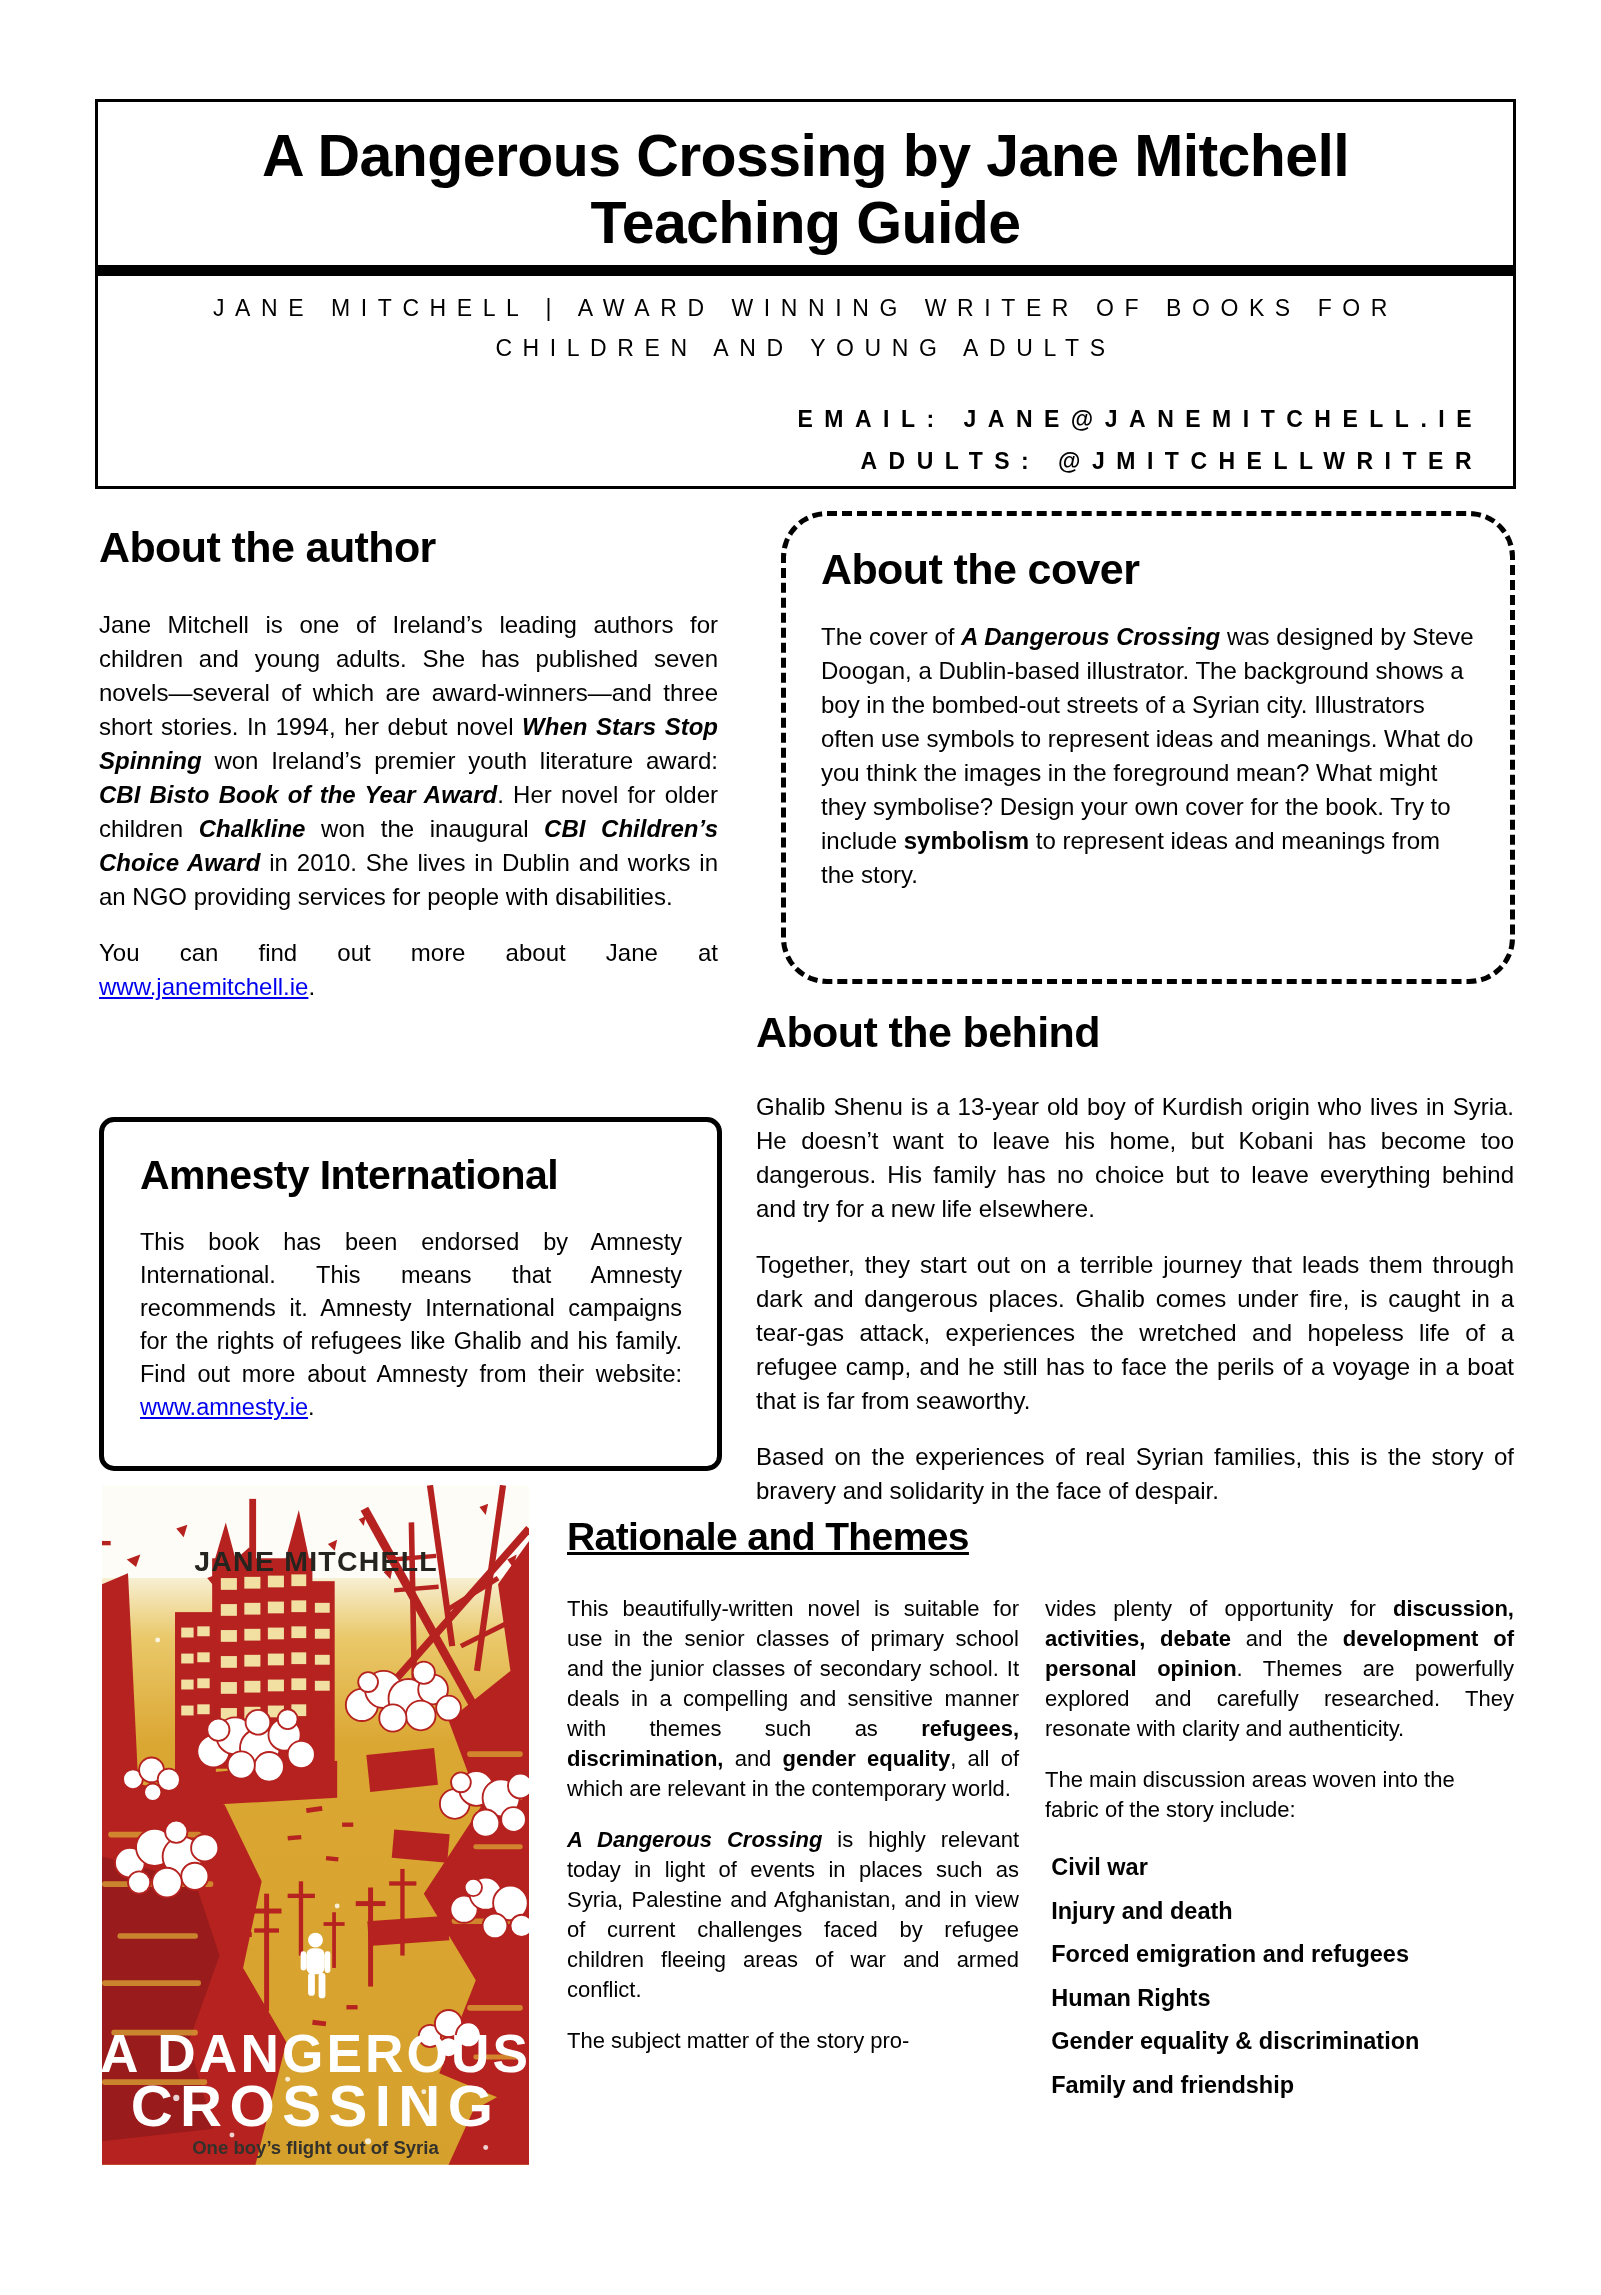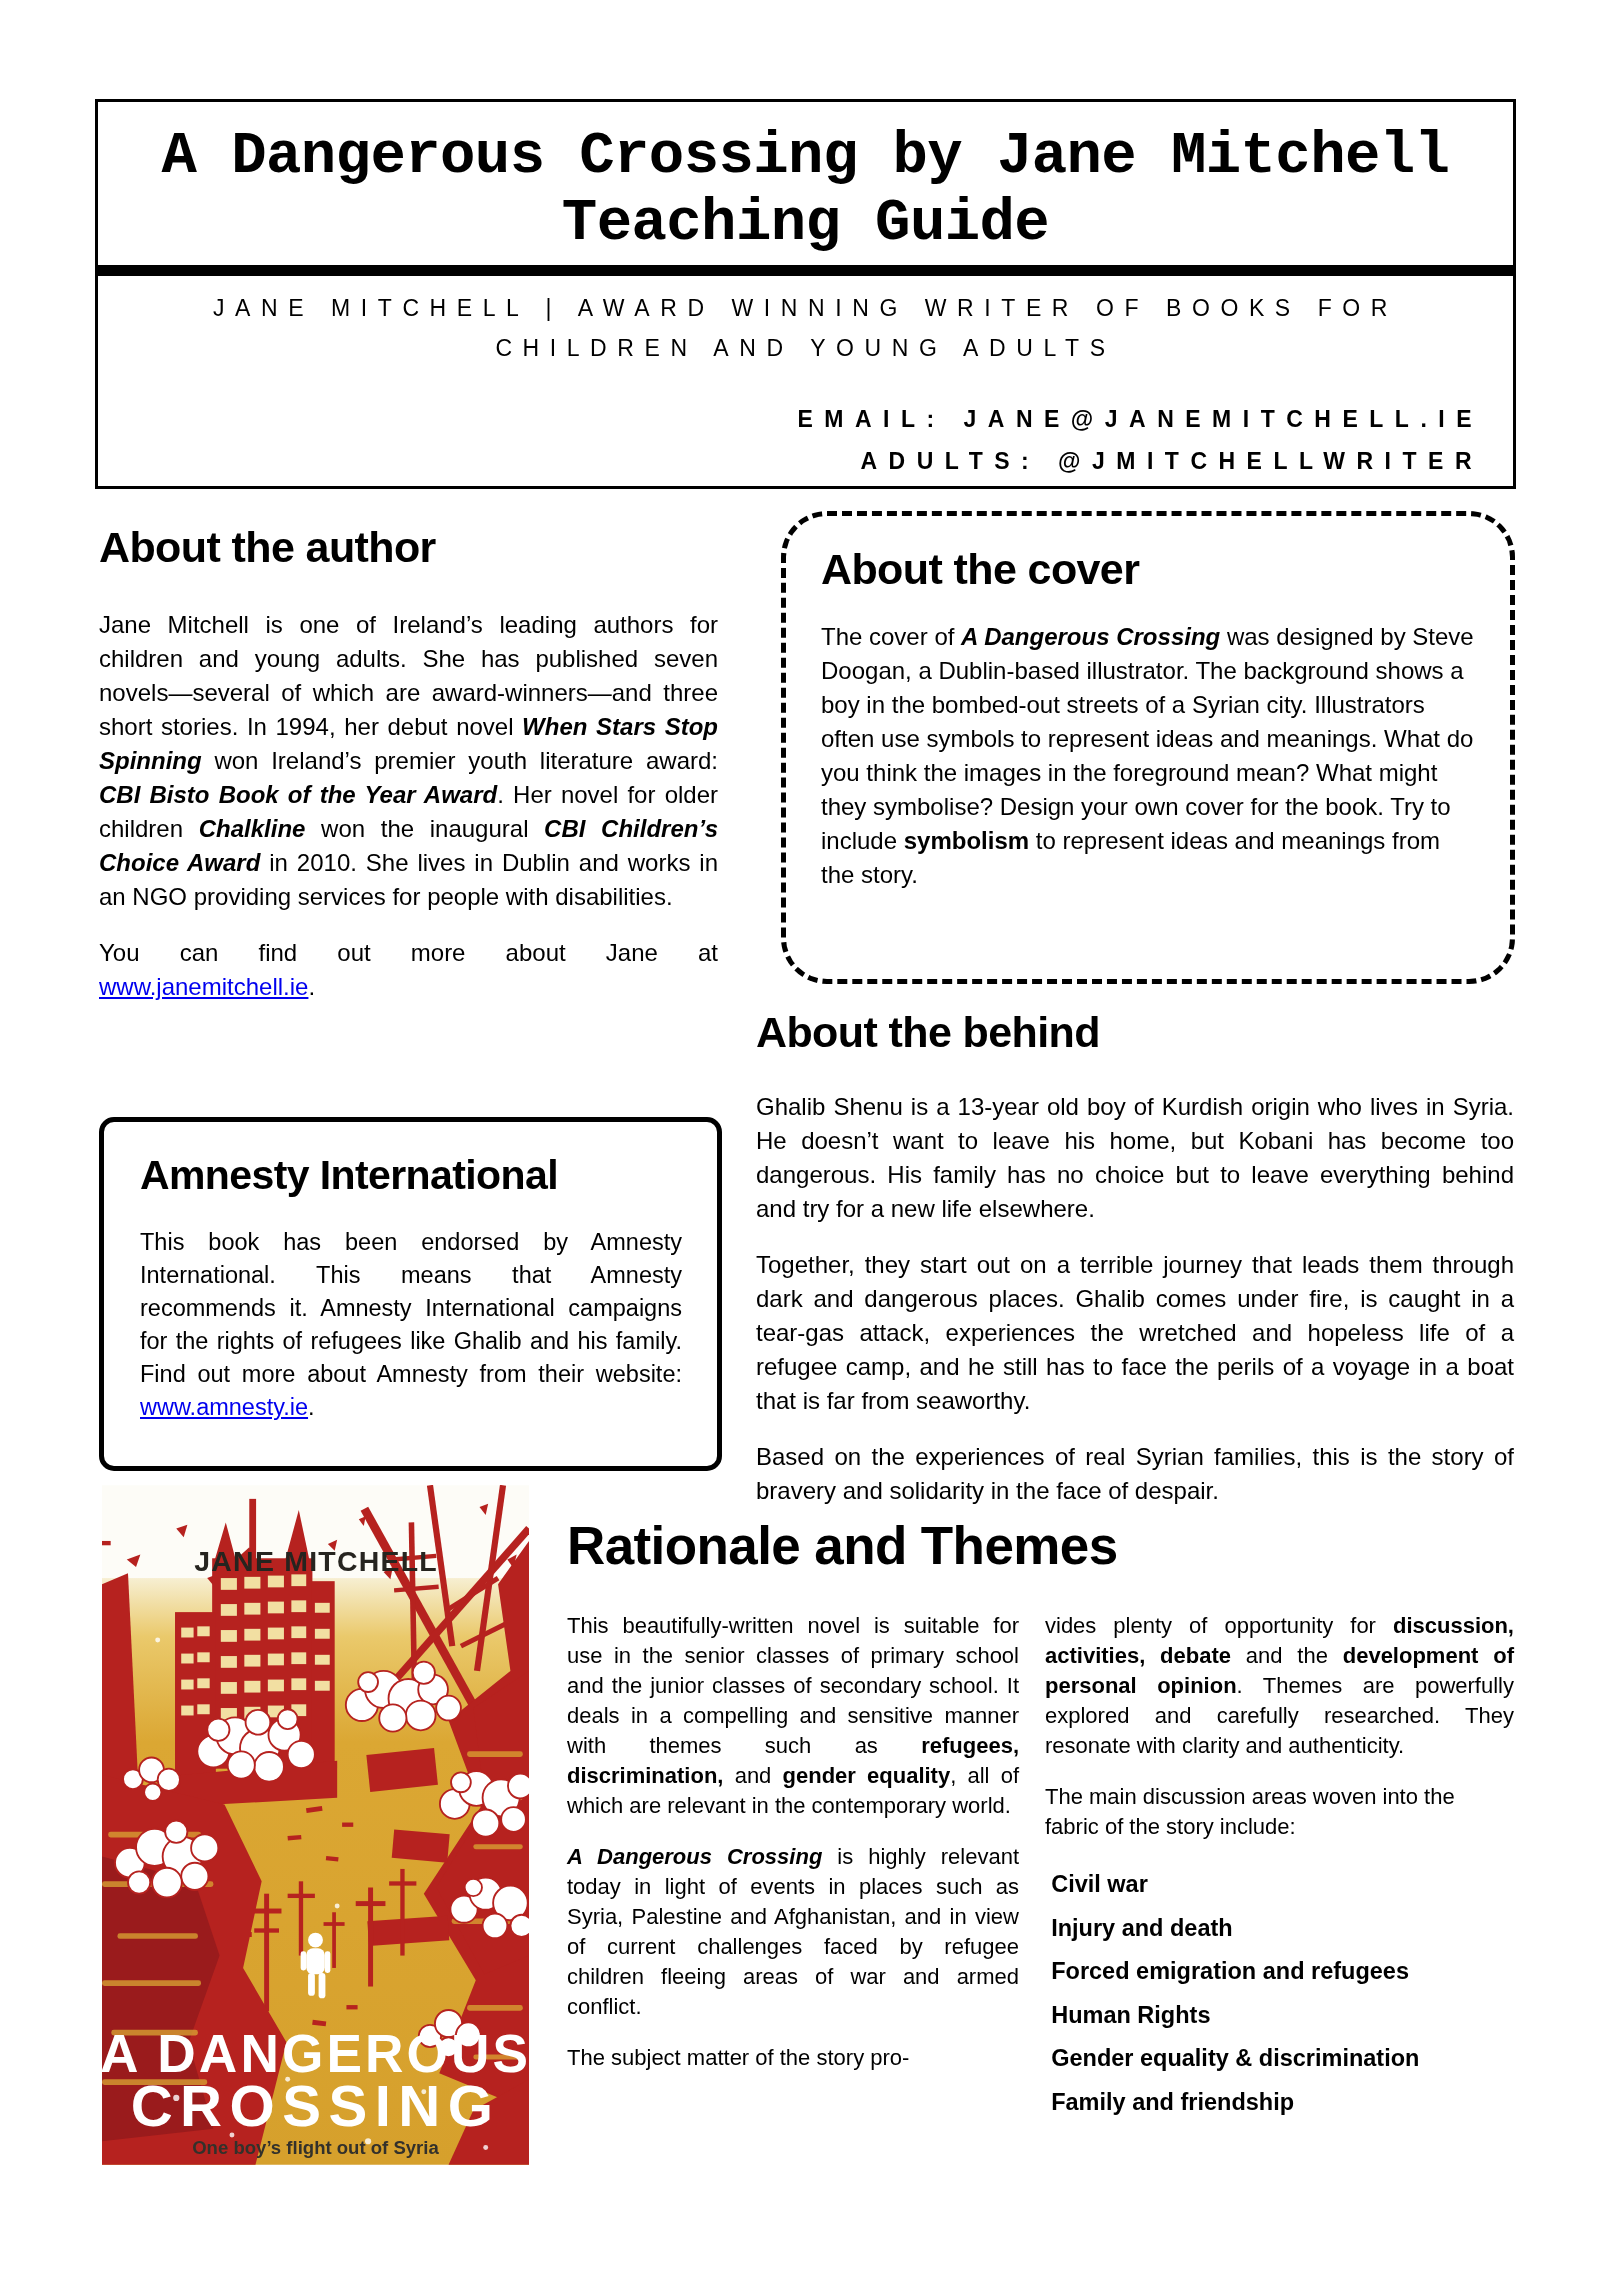--- a/index.html
+++ b/index.html
@@ -6,21 +6,21 @@
   html,body { background:#ffffff; }
   .page {
     position:relative; width:1602px; height:2295px; background:#ffffff;
     font-family:"Liberation Sans","DejaVu Sans",sans-serif; color:#000;
     overflow:hidden;
   }
   .abs { position:absolute; }
 
   
   .header-box { left:95px; top:99px; width:1421px; height:390px; border:3.7px solid #000; }
-  .doc-title { padding-top:21px; text-align:center; font-weight:bold; font-size:59px; line-height:67px; letter-spacing:-0.6px;font-family:Liberation Mono, monospace; }
+  .doc-title { padding-top:21px; text-align:center; font-weight:bold; font-size:59px; line-height:67px; letter-spacing:-0.6px; }
   .header-divider { position:absolute; left:0; right:0; top:163px; height:10.5px; background:#000; }
   .byline { position:absolute; left:0; right:0; top:186px; text-align:center; font-size:23px; line-height:40px; letter-spacing:0.46em; }
   .contact { position:absolute; right:30px; top:296px; text-align:right; font-weight:bold; font-size:23px; line-height:42px; letter-spacing:0.5em; }
 
   
   h2.sec { font-size:43px; font-weight:bold; letter-spacing:-0.6px; }
   .body1 { font-size:24px; line-height:34px; }
   .body2 { font-size:22px; line-height:30px; }
   .j { text-align:justify; }
   .link { color:var(--link,#0000EE); text-decoration:underline; }
@@ -38,21 +38,21 @@
 
   
   .cover-note-box { left:781px; top:511px; width:734px; height:473px; border:5px dashed #000; border-radius:46px; padding:28.5px 36px 25px 35px; }
   .cover-note-box h2 { margin-bottom:26px; }
 
   .about-story { left:756px; top:1008px; width:758px; }
   .about-story h2 { margin-bottom:33px; }
 
   
   .rationale { left:567px; top:1515px; width:947px; }
-  .rationale h2 { font-size:53px; letter-spacing:-0.6px; margin-bottom:35px; }
+  .rationale h2 { font-size:39px; letter-spacing:-0.6px; margin-bottom:35px;text-decoration:underline; }
   .rat-cols { display:flex; gap:26px; }
   .rat-col1 { width:452px; }
   .rat-col2 { width:469px; }
   .rat-cols p { margin-bottom:21px; }
   .themes { margin-top:27px; }
   .theme-item { font-size:23.5px; font-weight:bold; line-height:30px; margin-bottom:13.6px; padding-left:6.2px; }
 
   
   .book-cover { left:102px; top:1485px; width:427px; height:680px; }
   .book-cover svg { display:block; width:100%; height:100%; }

